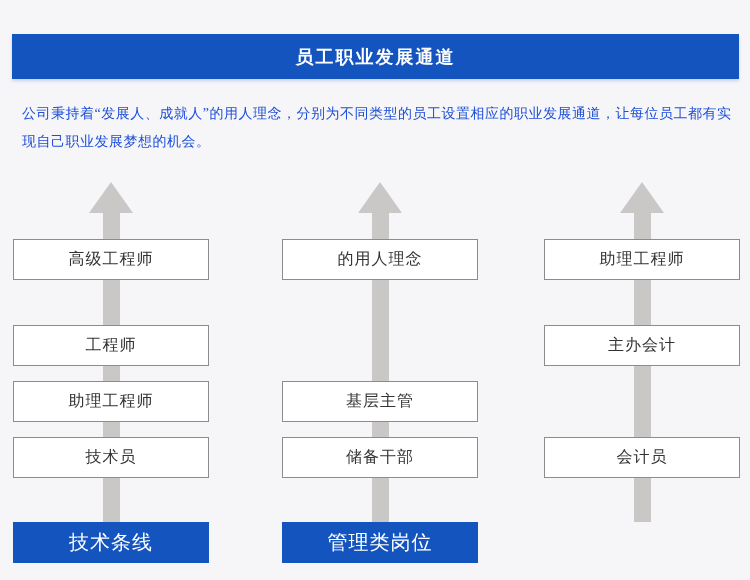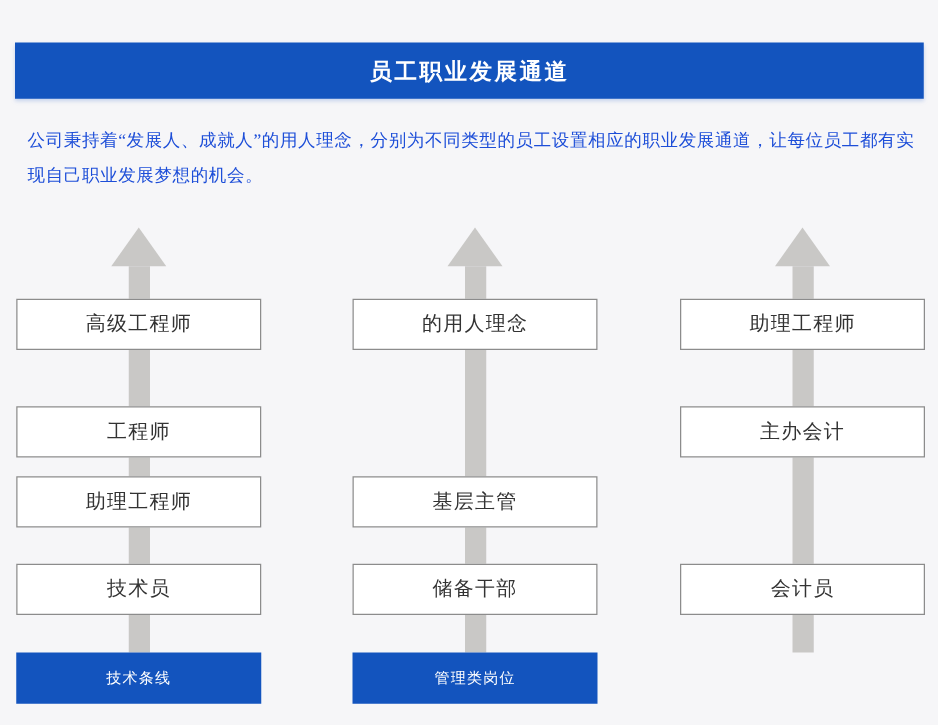--- a/index.html
+++ b/index.html
@@ -99,28 +99,28 @@
     align-items: center;
     justify-content: center;
     font-size: 16px;
     color: #333333;
     letter-spacing: 1px;
     z-index: 2;
   }
   .level-1 { top: 57px; }
   .level-2 { top: 143px; }
   .level-3 { top: 199px; }
-  .level-4 { top: 269px; }
+  .level-4 { top: 255px; }
   
   .track-label {
     top: 340px;
     background: #1354be;
     border: none;
     color: #ffffff;
-    font-size: 12px;
+    font-size: 20px;
   }
 </style>
 </head>
 <body>
 
 <div class="banner">
   <div class="banner-title">员工职业发展通道</div>
 </div>
 
 <div class="description">公司秉持着“发展人、成就人”的用人理念，分别为不同类型的员工设置相应的职业发展通道，让每位员工都有实现自己职业发展梦想的机会。</div>

